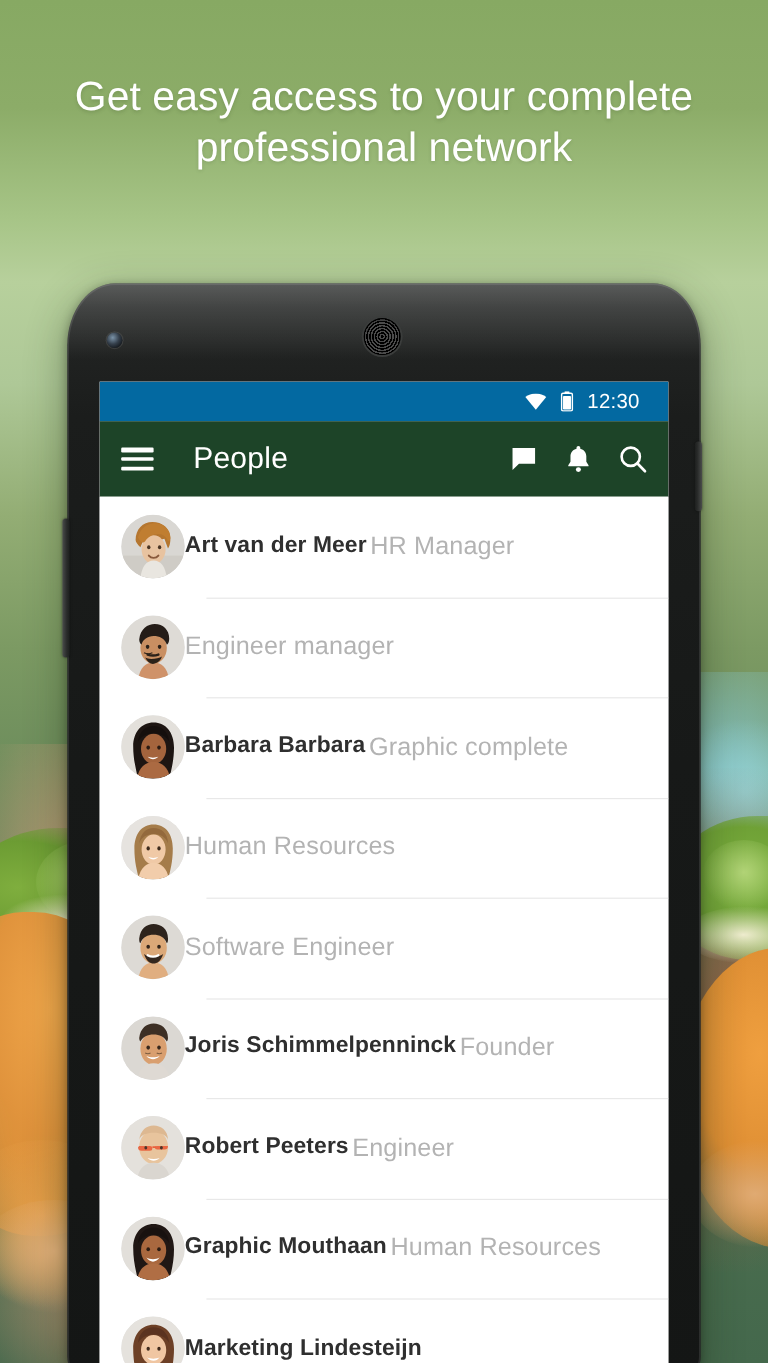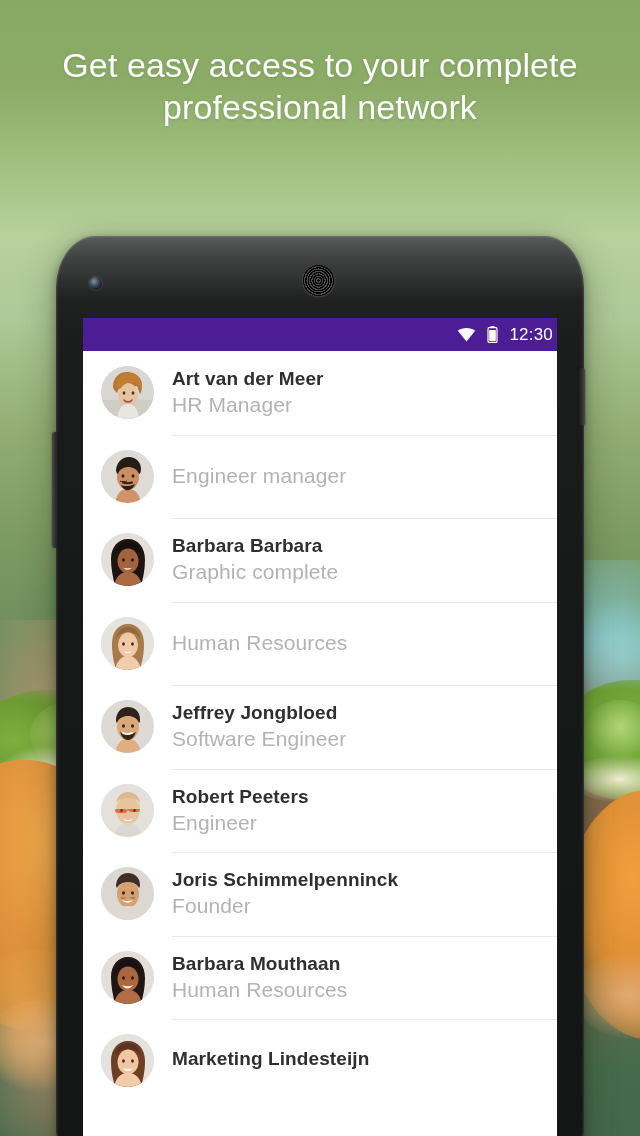--- a/index.html
+++ b/index.html
@@ -126,21 +126,21 @@
   }
   .sauce-r {
     position:absolute; left:570px; top:755px; width:110px; height:48px;
     background:radial-gradient(ellipse at 45% 50%, rgba(250,243,220,.92), rgba(250,243,220,0) 70%);
     border-radius:50%;
   }
 
   
   .headline {
     position:absolute;
-    left:0; top:44px; width:640px;
+    left:0; top:60px; width:640px;
     text-align:center;
     color:#ffffff;
     font-size:34px;
     line-height:42px;
     font-weight:400;
     letter-spacing:.1px;
     text-shadow:0 1px 3px rgba(60,80,40,.22);
     padding:0 60px;
   }
 
@@ -206,25 +206,25 @@
     position:absolute;
     left:83px; top:318px;
     width:474px; height:818px;
     background:#ffffff;
     overflow:hidden;
   }
 
   
   .statusbar {
     height:33px;
-    background:#4c1d95;
+    background:#0369a1;
     display:flex;
     align-items:center;
     justify-content:flex-end;
-    padding-right:4px;
+    padding-right:24px;
     gap:11px;
   }
   .sb-time {
     color:#ffffff;
     font-size:17px;
     letter-spacing:.2px;
   }
   .ic-wifi { width:19px; height:14px; display:block; }
   .ic-batt { width:11px; height:17px; display:block; }
 
@@ -284,24 +284,23 @@
   .avatar {
     width:53px; height:53px;
     border-radius:50%;
     flex:0 0 auto;
     overflow:hidden;
     background:#e4e3e1;
     position:relative;
   }
   .avatar svg { display:block; width:53px; height:53px; }
   .person-text {
-    margin-left:18px;
     min-width:0;
     display:flex;
-    flex-direction:column;
+    flex-direction:row;
     justify-content:flex-end;
     gap:3px;
   }
   .person-name {
     font-size:19px;
     font-weight:700;
     color:#2f2f2f;
     letter-spacing:.1px;
     white-space:nowrap;
   }
@@ -355,20 +354,43 @@
         <path d="M12 17.2 23.2 3.6C20.2 1.3 16.3 0 12 0S3.8 1.3.8 3.6L12 17.2Z" fill="#ffffff"></path>
       </svg>
       <svg class="ic-batt" viewBox="0 0 12 20">
         <rect x="3.6" y="0" width="4.8" height="2.2" rx="0.6" fill="#ffffff"></rect>
         <rect x="0.7" y="2" width="10.6" height="17.4" rx="1.4" fill="none" stroke="#ffffff" stroke-width="1.4"></rect>
         <rect x="2.1" y="4.6" width="7.8" height="13.4" rx="0.8" fill="#ffffff"></rect>
       </svg>
       <span class="sb-time">12:30</span>
     </div>
 
+    <div class="appbar">
+      <div class="hamburger">
+        <span></span>
+        <span></span>
+        <span></span>
+      </div>
+
+      <div class="appbar-title">People</div>
+
+      <div class="appbar-actions">
+        <svg class="ic-chat" viewBox="0 0 24 24">
+          <path d="M2.6 2.4h18.8v13.1H8.0l-5.4 5.1V2.4Z" fill="#ffffff"></path>
+        </svg>
+        <svg class="ic-bell" viewBox="0 0 24 26">
+          <path d="M12 1.1c-.95 0-1.7.72-1.7 1.6v.95C6.95 4.4 4.8 7.2 4.8 10.6v5.0l-2.0 3.0v1.0h18.4v-1.0l-2.0-3.0v-5.0c0-3.4-2.15-6.2-5.5-6.95V2.7c0-.88-.75-1.6-1.7-1.6Z" fill="#ffffff"></path>
+          <ellipse cx="12" cy="22.6" rx="2.3" ry="2.2" fill="#ffffff"></ellipse>
+        </svg>
+        <svg class="ic-search" viewBox="0 0 24 24">
+          <circle cx="10.2" cy="10.2" r="7.3" fill="none" stroke="#ffffff" stroke-width="2.1"></circle>
+          <line x1="15.6" y1="15.6" x2="21.6" y2="21.8" stroke="#ffffff" stroke-width="2.1" stroke-linecap="round"></line>
+        </svg>
+      </div>
+    </div>
 
     <div class="people-list">
 
       <div class="person-row">
         <div class="avatar">
           <svg viewBox="0 0 53 53">
             <defs>
                 <clipPath id="c1">
                   <circle cx="26.5" cy="26.5" r="26.5"></circle>
                 </clipPath>
@@ -483,22 +505,47 @@
               <path d="M15 19c1-8 6-12 12-12s12 4 12 12c0 2 0 3-1 4-2-5-6-7-11-7s-9 2-11 7c-1-1-1-2-1-4Z" fill="#2d231c"></path>
               <path d="M14 53c2-10 6-14 13-14s11 4 13 14Z" fill="#e0ae80"></path>
               <ellipse cx="22.5" cy="26" rx="1.5" ry="1.7" fill="#32241a"></ellipse>
               <ellipse cx="31.5" cy="26" rx="1.5" ry="1.7" fill="#32241a"></ellipse>
               <path d="M19 32c2 6 5 8 8 8s6-2 8-8c-4 3-12 3-16 0Z" fill="#34271e"></path>
               <path d="M22 33c3 1.6 6 1.6 9 0" stroke="#fff" stroke-width="1.8" fill="none" stroke-linecap="round"></path>
             </g>
           </svg>
         </div>
         <div class="person-text">
-          <div class="person-name">Jeffrey Jongbloed</div>
           <div class="person-role">Software Engineer</div>
+        </div>
+      </div>
+
+      <div class="person-row">
+        <div class="avatar">
+          <svg viewBox="0 0 53 53">
+            <defs>
+                <clipPath id="c6">
+                  <circle cx="26.5" cy="26.5" r="26.5"></circle>
+                </clipPath>
+              </defs>
+            <g clip-path="url(#c6)">
+              <rect width="53" height="53" fill="#dbd8d3"></rect>
+              <ellipse cx="27" cy="27" rx="11" ry="13.5" fill="#d99f6f"></ellipse>
+              <path d="M15 18c1-8 6-12 12-12s12 4 12 12c0 2-1 3-1 3-2-4-6-6-11-6s-9 2-11 6c0 0-1-1-1-3Z" fill="#3d2f24"></path>
+              <path d="M13 53c2-10 7-14 14-14s12 4 14 14Z" fill="#ded9d3"></path>
+              <ellipse cx="22.5" cy="26" rx="1.5" ry="1.7" fill="#36271c"></ellipse>
+              <ellipse cx="31.5" cy="26" rx="1.5" ry="1.7" fill="#36271c"></ellipse>
+              <path d="M21 33c3 3.5 8 3.5 11 0-3 1.4-8 1.4-11 0Z" fill="#fff"></path>
+              <path d="M20 30.5c1.6.8 3 .8 4.4 0M29.6 30.5c1.4.8 2.8.8 4.4 0" stroke="#7a5a3e" stroke-width=".9" fill="none"></path>
+            </g>
+          </svg>
+        </div>
+        <div class="person-text">
+          <div class="person-name">Joris Schimmelpenninck</div>
+          <div class="person-role">Founder</div>
         </div>
       </div>
 
       <div class="person-row">
         <div class="avatar">
           <svg viewBox="0 0 53 53">
             <defs>
                 <clipPath id="c7">
                   <circle cx="26.5" cy="26.5" r="26.5"></circle>
                 </clipPath>
@@ -519,64 +566,38 @@
         <div class="person-text">
           <div class="person-name">Robert Peeters</div>
           <div class="person-role">Engineer</div>
         </div>
       </div>
 
       <div class="person-row">
         <div class="avatar">
           <svg viewBox="0 0 53 53">
             <defs>
-                <clipPath id="c6">
-                  <circle cx="26.5" cy="26.5" r="26.5"></circle>
-                </clipPath>
-              </defs>
-            <g clip-path="url(#c6)">
-              <rect width="53" height="53" fill="#dbd8d3"></rect>
-              <ellipse cx="27" cy="27" rx="11" ry="13.5" fill="#d99f6f"></ellipse>
-              <path d="M15 18c1-8 6-12 12-12s12 4 12 12c0 2-1 3-1 3-2-4-6-6-11-6s-9 2-11 6c0 0-1-1-1-3Z" fill="#3d2f24"></path>
-              <path d="M13 53c2-10 7-14 14-14s12 4 14 14Z" fill="#ded9d3"></path>
-              <ellipse cx="22.5" cy="26" rx="1.5" ry="1.7" fill="#36271c"></ellipse>
-              <ellipse cx="31.5" cy="26" rx="1.5" ry="1.7" fill="#36271c"></ellipse>
-              <path d="M21 33c3 3.5 8 3.5 11 0-3 1.4-8 1.4-11 0Z" fill="#fff"></path>
-              <path d="M20 30.5c1.6.8 3 .8 4.4 0M29.6 30.5c1.4.8 2.8.8 4.4 0" stroke="#7a5a3e" stroke-width=".9" fill="none"></path>
-            </g>
-          </svg>
-        </div>
-        <div class="person-text">
-          <div class="person-name">Joris Schimmelpenninck</div>
-          <div class="person-role">Founder</div>
-        </div>
-      </div>
-
-      <div class="person-row">
-        <div class="avatar">
-          <svg viewBox="0 0 53 53">
-            <defs>
                 <clipPath id="c8">
                   <circle cx="26.5" cy="26.5" r="26.5"></circle>
                 </clipPath>
               </defs>
             <g clip-path="url(#c8)">
               <rect width="53" height="53" fill="#e2dfda"></rect>
               <path d="M10 26c0-12 7-20 17-20s17 8 17 21c0 10-2 18-4 26H14c-2-9-4-17-4-27Z" fill="#201714"></path>
               <ellipse cx="27" cy="28" rx="10.5" ry="12.5" fill="#a9683f"></ellipse>
               <path d="M13 53c2-10 7-14 14-14s12 4 14 14Z" fill="#b06e44"></path>
               <path d="M14 22c1-9 7-13 13-13s12 4 13 13c-3-5-8-7-13-7s-10 2-13 7Z" fill="#18110f"></path>
               <ellipse cx="22.5" cy="27" rx="1.5" ry="1.7" fill="#2c1c13"></ellipse>
               <ellipse cx="31.5" cy="27" rx="1.5" ry="1.7" fill="#2c1c13"></ellipse>
               <path d="M21 34c3 4.5 8 4.5 11 0-3 1.8-8 1.8-11 0Z" fill="#fff"></path>
             </g>
           </svg>
         </div>
         <div class="person-text">
-          <div class="person-name">Barbara Mouthaan</div>
+          <div class="person-name">Graphic Mouthaan</div>
           <div class="person-role">Human Resources</div>
         </div>
       </div>
 
       <div class="person-row">
         <div class="avatar">
           <svg viewBox="0 0 53 53">
             <defs>
                 <clipPath id="c9">
                   <circle cx="26.5" cy="26.5" r="26.5"></circle>

